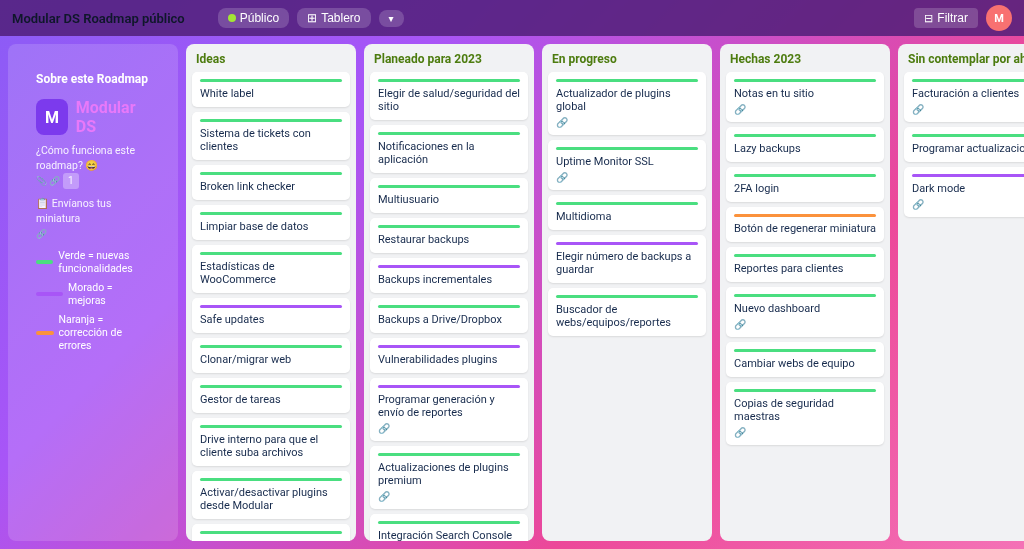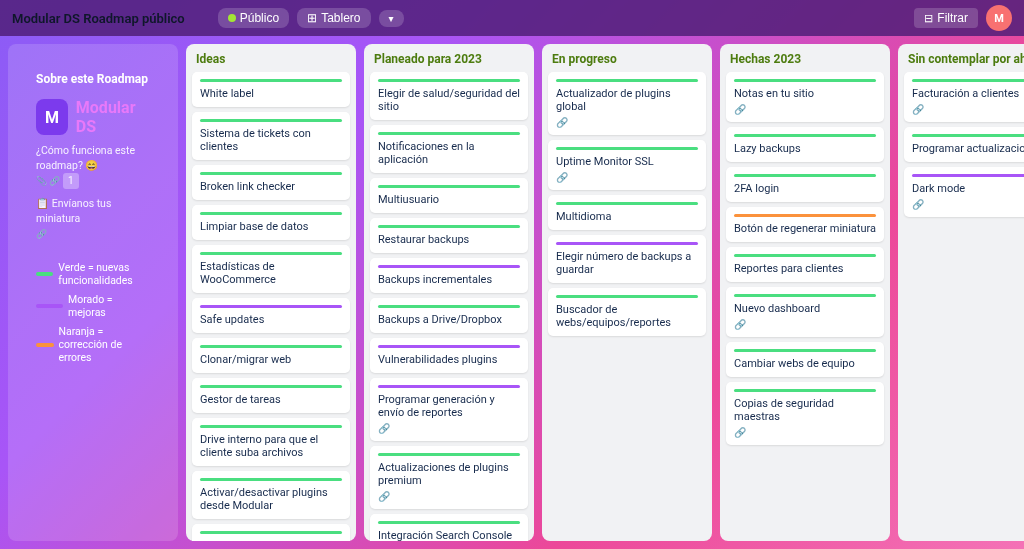--- a/index.html
+++ b/index.html
@@ -185,21 +185,21 @@
       </div>
     </div>
     <div class="sidebar-section">
       <span>¿Cómo funciona este roadmap? 😄</span>
       <br><span style="font-size:9px;">📎 🔗 <span class="sidebar-badge">1</span></span>
     </div>
     <div class="sidebar-section" style="cursor:pointer;">
       <span>📋 Envíanos tus miniatura</span>
       <br><span style="font-size:9px;">🔗</span>
     </div>
-    <div style="margin-top:12px; display:flex; flex-direction:column; gap:6px;">
+    <div style="margin-top:0; display:flex; flex-direction:column; gap:6px;">
       <div class="legend-item">
         <div class="legend-bar bar-green"></div>
         <span>Verde = nuevas funcionalidades</span>
       </div>
       <div class="legend-item">
         <div class="legend-bar bar-purple"></div>
         <span>Morado = mejoras</span>
       </div>
       <div class="legend-item">
         <div class="legend-bar bar-orange"></div>

